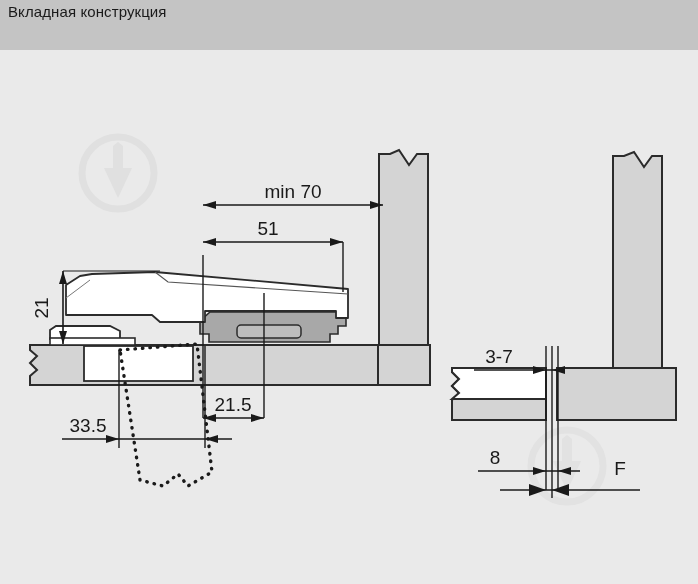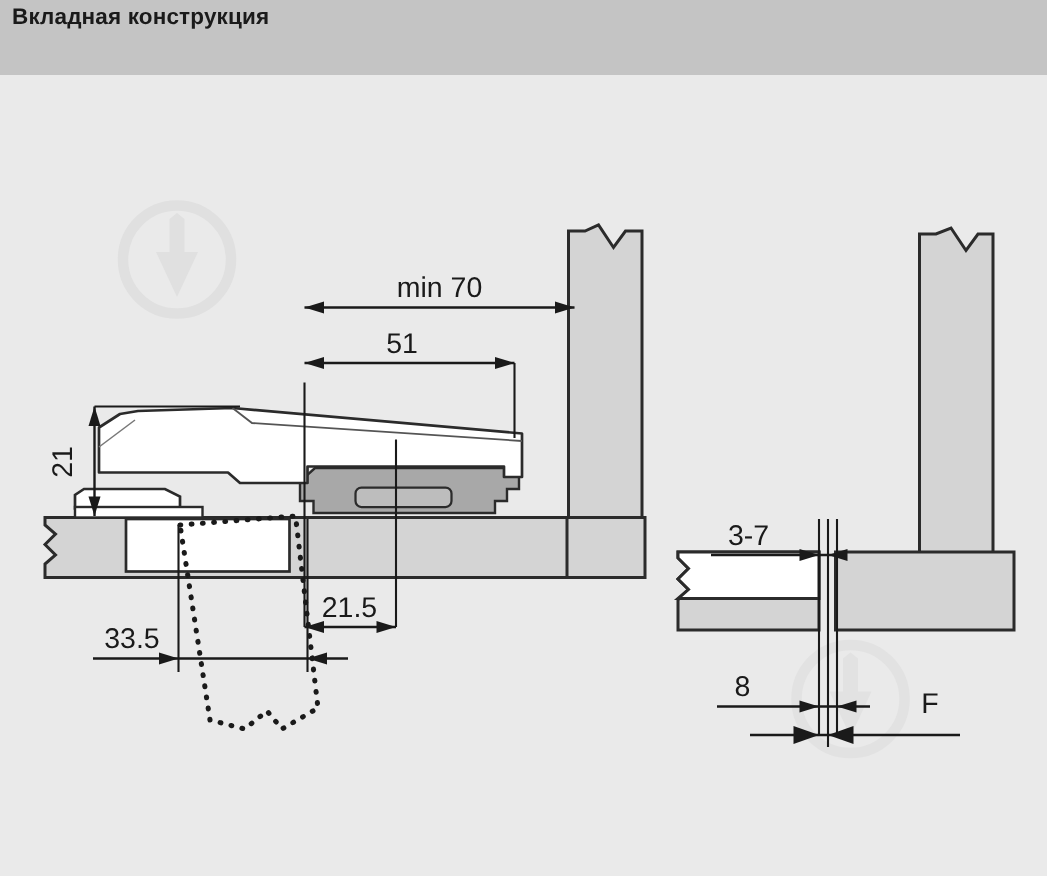--- a/index.html
+++ b/index.html
@@ -24,21 +24,21 @@
     width: 698px;
     height: 50px;
     background: #c4c4c4;
     box-sizing: border-box;
   }
   #header-title {
     position: absolute;
     left: 8px;
     top: 3px;
     font-size: 15px;
-    font-weight: bold;
+    font-weight: normal;
     color: #1a1a1a;
     letter-spacing: 0.1px;
     white-space: nowrap;
   }
   #diagram-area {
     position: absolute;
     left: 0;
     top: 50px;
     width: 698px;
     height: 534px;

